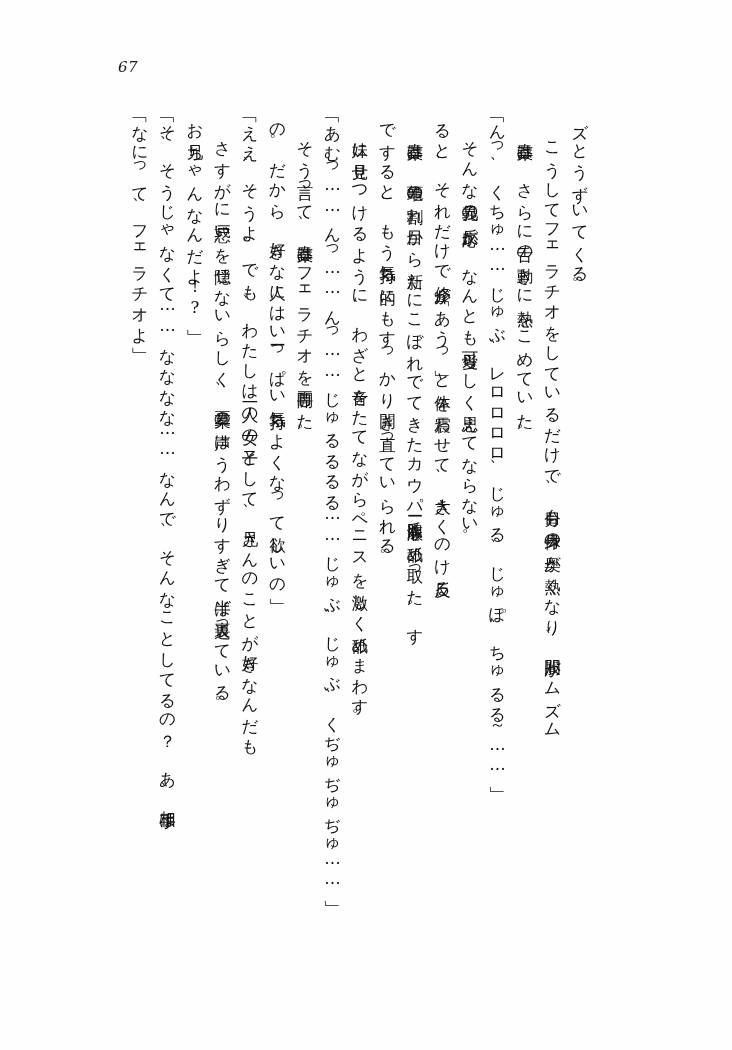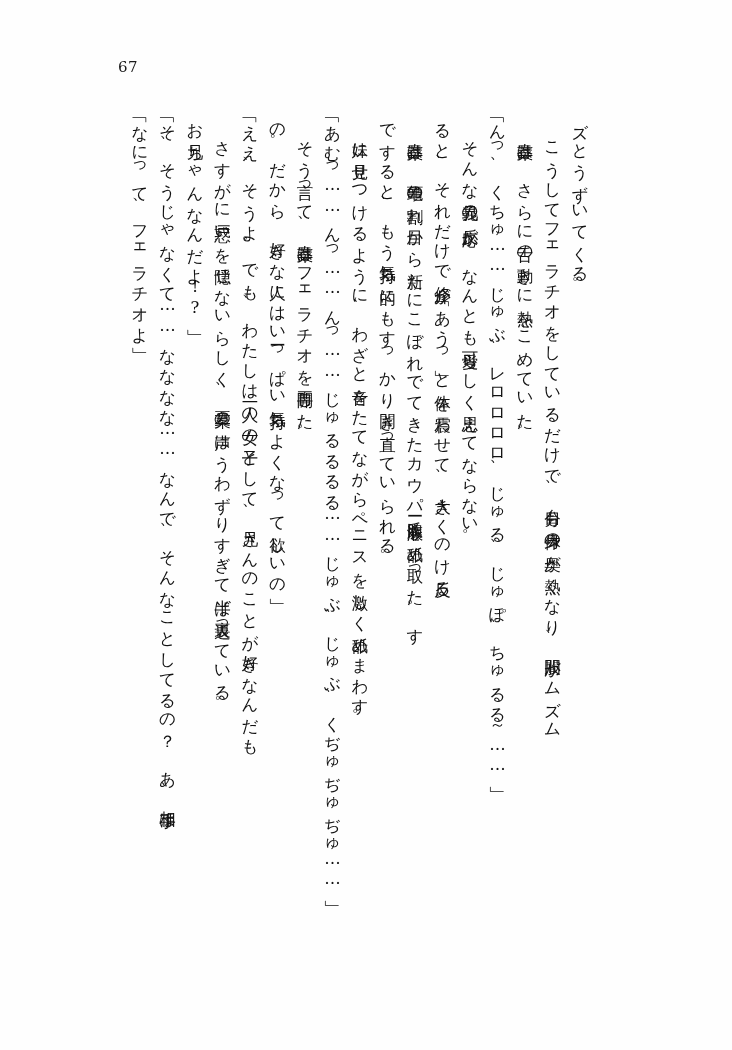--- a/index.html
+++ b/index.html
@@ -23,20 +23,21 @@
   }
   
   .page-number {
     position: absolute;
     top: 58px;
     left: 118px;
     font-size: 15px;
     letter-spacing: 0.5px;
     color: #1a1a1a;
     font-family: "DejaVu Serif", "Liberation Serif", serif;
+    font-style: italic;
   }
   
   .body-text {
     position: absolute;
     top: 112px;
     right: 92px;
     height: 865px;
     width: 520px;
     display: flex;
     flex-direction: row;

